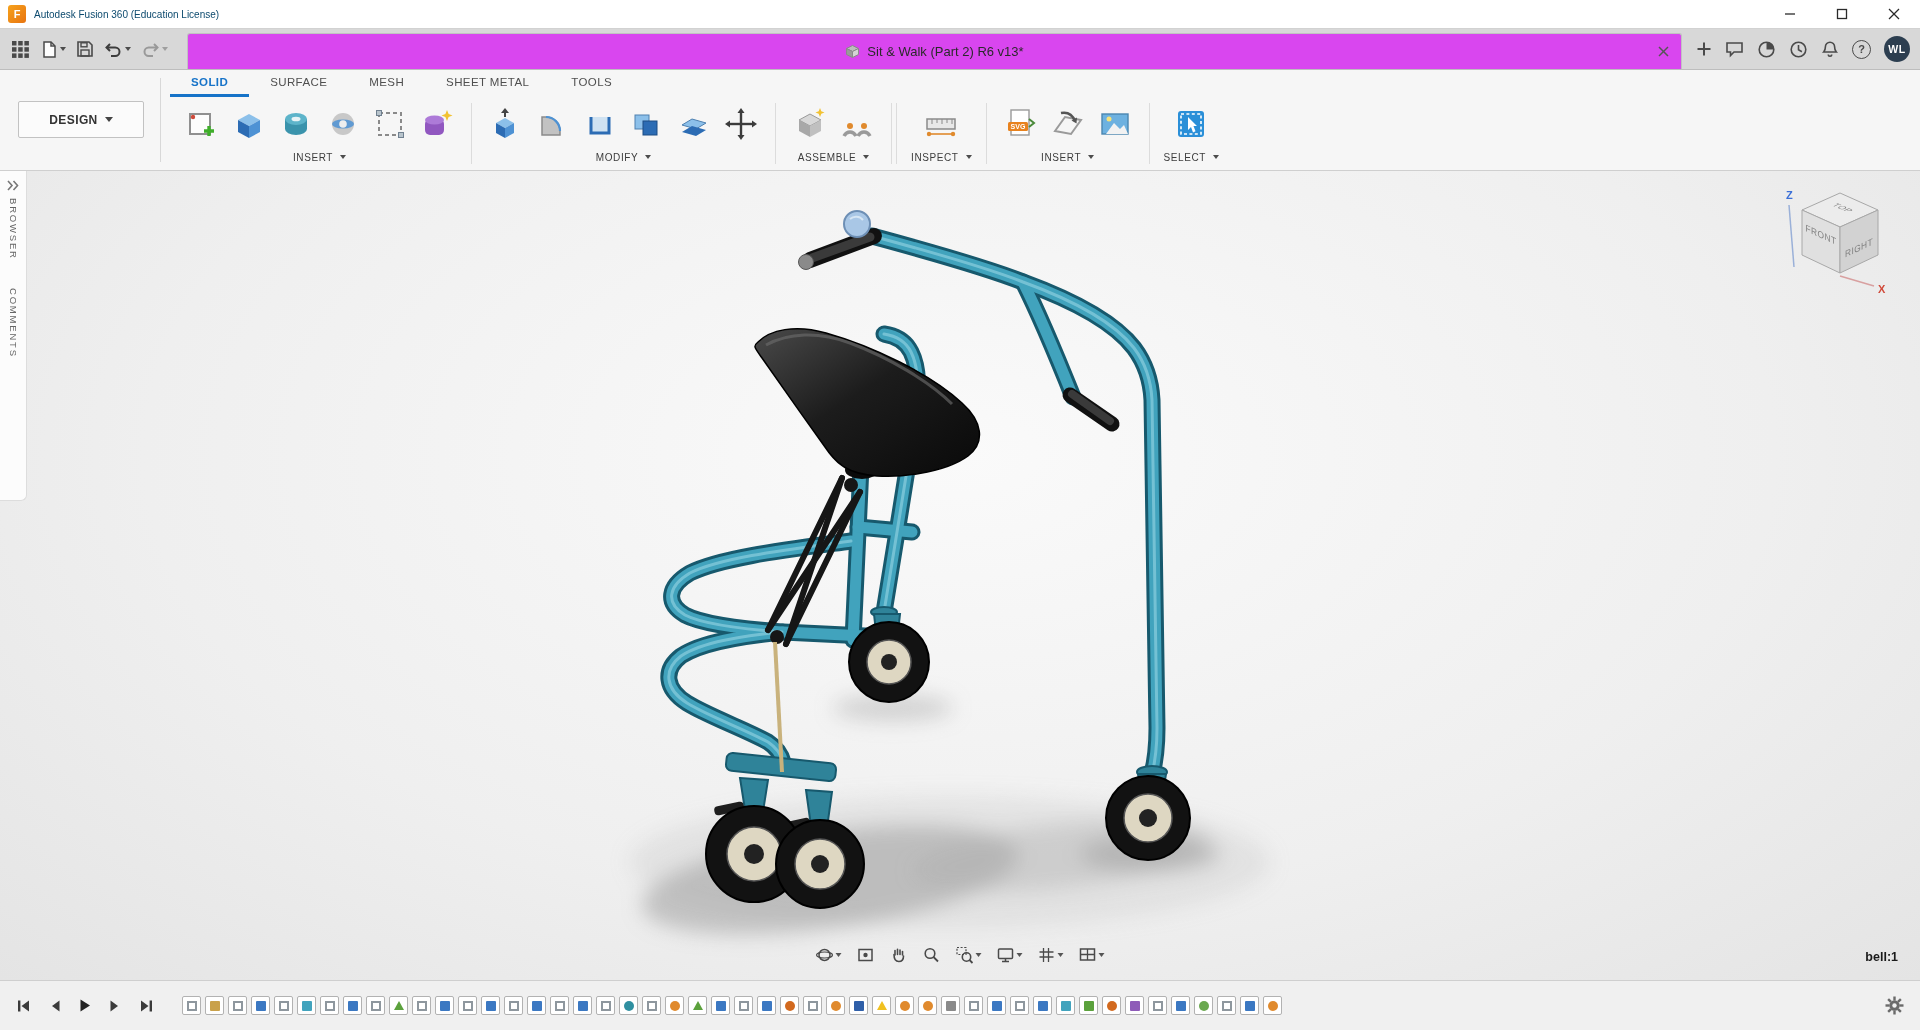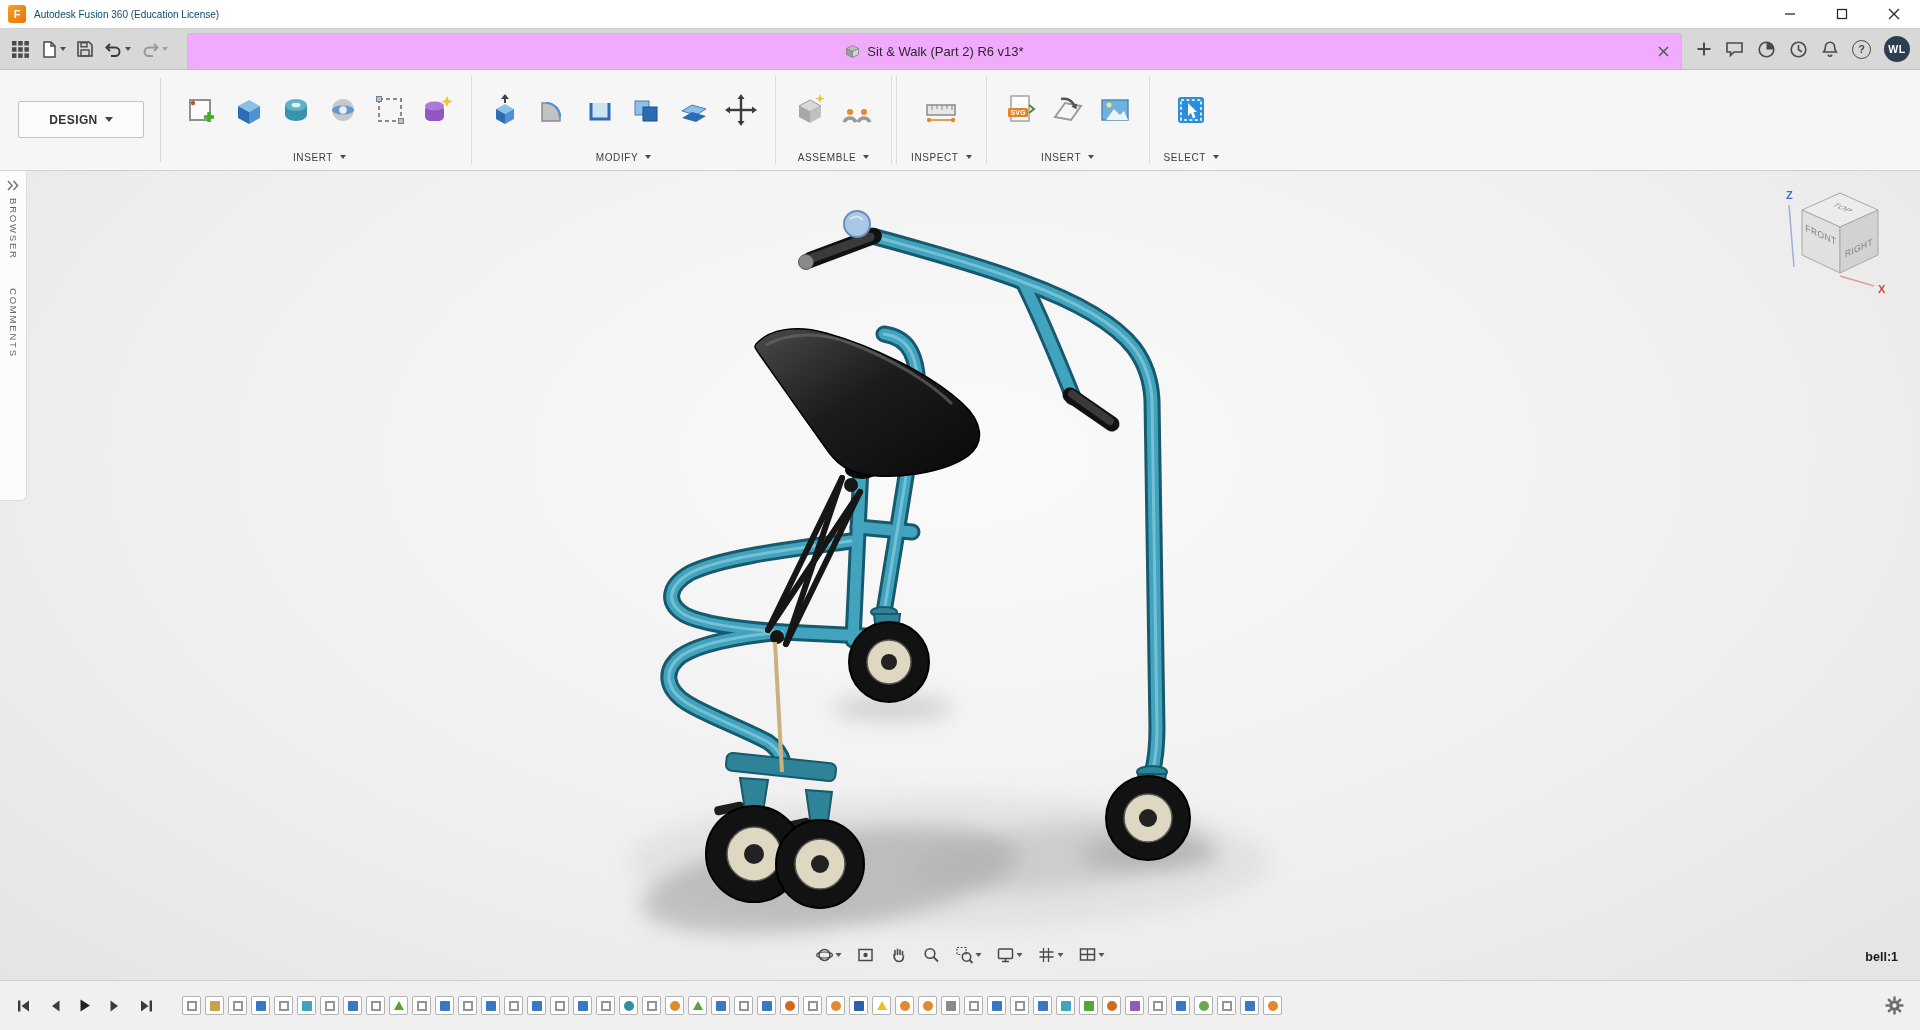--- a/index.html
+++ b/index.html
@@ -15,21 +15,21 @@
   .win-btn { width:52px; height:100%; display:flex; align-items:center; justify-content:center; cursor:default; }
   .win-btn svg { stroke:#2a2a2a; stroke-width:1.3; fill:none; }
 
   
   .appbar { height:41px; background:#d8d8d8; display:flex; align-items:center; border-bottom:1px solid #bdbdbd; }
   .qat { display:flex; align-items:center; gap:4px; padding:0 6px 0 8px; }
   .qat-btn { display:flex; align-items:center; padding:4px 3px; }
   .qat-btn svg { display:block; }
   .caret { width:0; height:0; border-left:3.5px solid transparent; border-right:3.5px solid transparent; border-top:4.5px solid #4c4c4c; margin-left:2px; }
   .disabled { opacity:.4; }
-  .doc-tab { flex:1; align-self:stretch; margin:4px 4px 0 10px; background:#f0abfc; border:1px solid #c2c2c2; border-bottom:none;
+  .doc-tab { flex:1; align-self:stretch; margin:4px 4px 0 10px; background:#d946ef; border:1px solid #c2c2c2; border-bottom:none;
              border-radius:3px 3px 0 0; position:relative; display:flex; align-items:center; justify-content:center; }
   .doc-tab-title { display:flex; align-items:center; gap:7px; font-size:13px; color:#2a2a2a; }
   .tab-close { position:absolute; right:8px; top:50%; transform:translateY(-50%); padding:4px; }
   .right-cluster { display:flex; align-items:center; gap:13px; padding:0 10px 0 10px; }
   .rc-btn { display:flex; align-items:center; justify-content:center; }
   .help-circle { width:19px; height:19px; border:1.6px solid #4a4a4a; border-radius:50%; display:flex; align-items:center; justify-content:center;
                  font-size:11px; font-weight:bold; color:#4a4a4a; }
   .avatar { width:26px; height:26px; border-radius:50%; background:#2c3e50; color:#fff; font-size:10.5px; font-weight:bold;
             display:flex; align-items:center; justify-content:center; letter-spacing:.5px; }
 
@@ -217,20 +217,27 @@
 </div>
 
 <div class="ribbon">
   <div class="workspace-box">
     <span>DESIGN</span>
     <span class="ws-caret"></span>
   </div>
   <div class="ribbon-divider-main"></div>
 
   <div class="ribbon-right">
+    <div class="ribbon-tabs">
+      <div class="ribbon-tab active">SOLID</div>
+      <div class="ribbon-tab">SURFACE</div>
+      <div class="ribbon-tab">MESH</div>
+      <div class="ribbon-tab">SHEET METAL</div>
+      <div class="ribbon-tab">TOOLS</div>
+    </div>
 
     <div class="ribbon-groups">
 
       <div class="grp">
         <div class="grp-icons">
           <div class="icon-btn">
             <svg width="34" height="34">
                 <rect x="5" y="7" width="20" height="20" fill="#fdfdfd" stroke="#909090" stroke-width="2"></rect>
                 <path d="M24 19v10M19 24h10" stroke="#3fae2a" stroke-width="3.4" fill="none"></path>
                 <circle cx="8" cy="10" r="2.2" fill="#cf4a3a"></circle>

